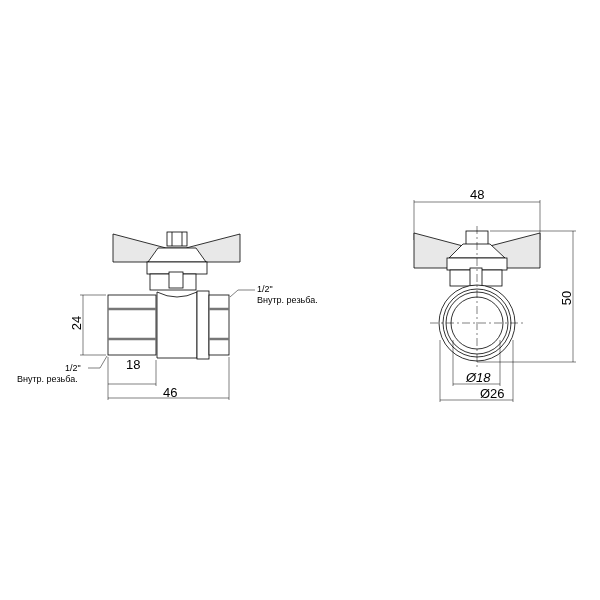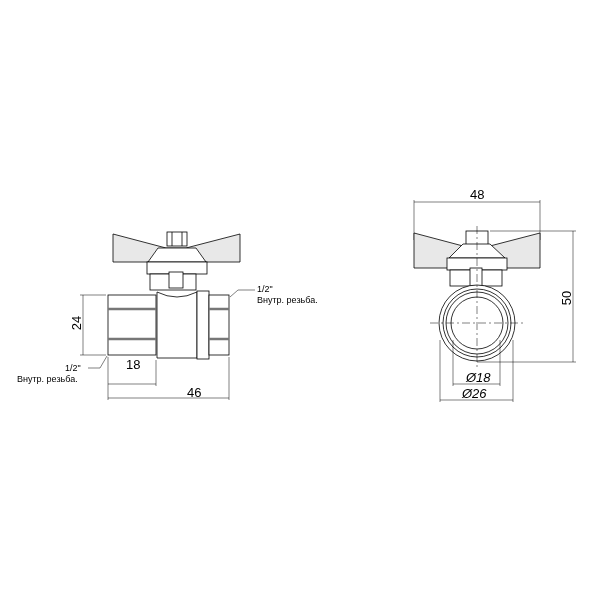--- a/index.html
+++ b/index.html
@@ -83,22 +83,22 @@
     <line x1="453" y1="384" x2="500" y2="384" stroke-width="0.5"></line>
 
     <line x1="440" y1="340" x2="440" y2="402" stroke-width="0.5"></line>
     <line x1="513" y1="340" x2="513" y2="402" stroke-width="0.5"></line>
     <line x1="440" y1="400" x2="513" y2="400" stroke-width="0.5"></line>
   </g>
 </svg>
 
 <div class="dim" style="left:70px;top:318px;transform:rotate(-90deg);">24</div>
 <div class="dim" style="left:126px;top:360px;">18</div>
-<div class="dim" style="left:163px;top:388px;margin-left:24px;">46</div>
+<div class="dim" style="left:163px;top:388px;">46</div>
 <div class="lbl" style="left:257px;top:284px;">1/2"</div>
 <div class="lbl" style="left:257px;top:295px;">Внутр. резьба.</div>
 <div class="lbl" style="left:65px;top:363px;">1/2"</div>
 <div class="lbl" style="left:17px;top:374px;">Внутр. резьба.</div>
 
 <div class="dim" style="left:470px;top:190px;">48</div>
 <div class="dim" style="left:560px;top:293px;transform:rotate(-90deg);">50</div>
 <div class="dim" style="left:466px;top:373px;font-style:italic;">Ø18</div>
-<div class="dim" style="left:462px;top:389px;font-style:italic;">Ø26</div>
+<div class="dim" style="left:480px;top:389px;">Ø26</div>
 
 </body></html>

